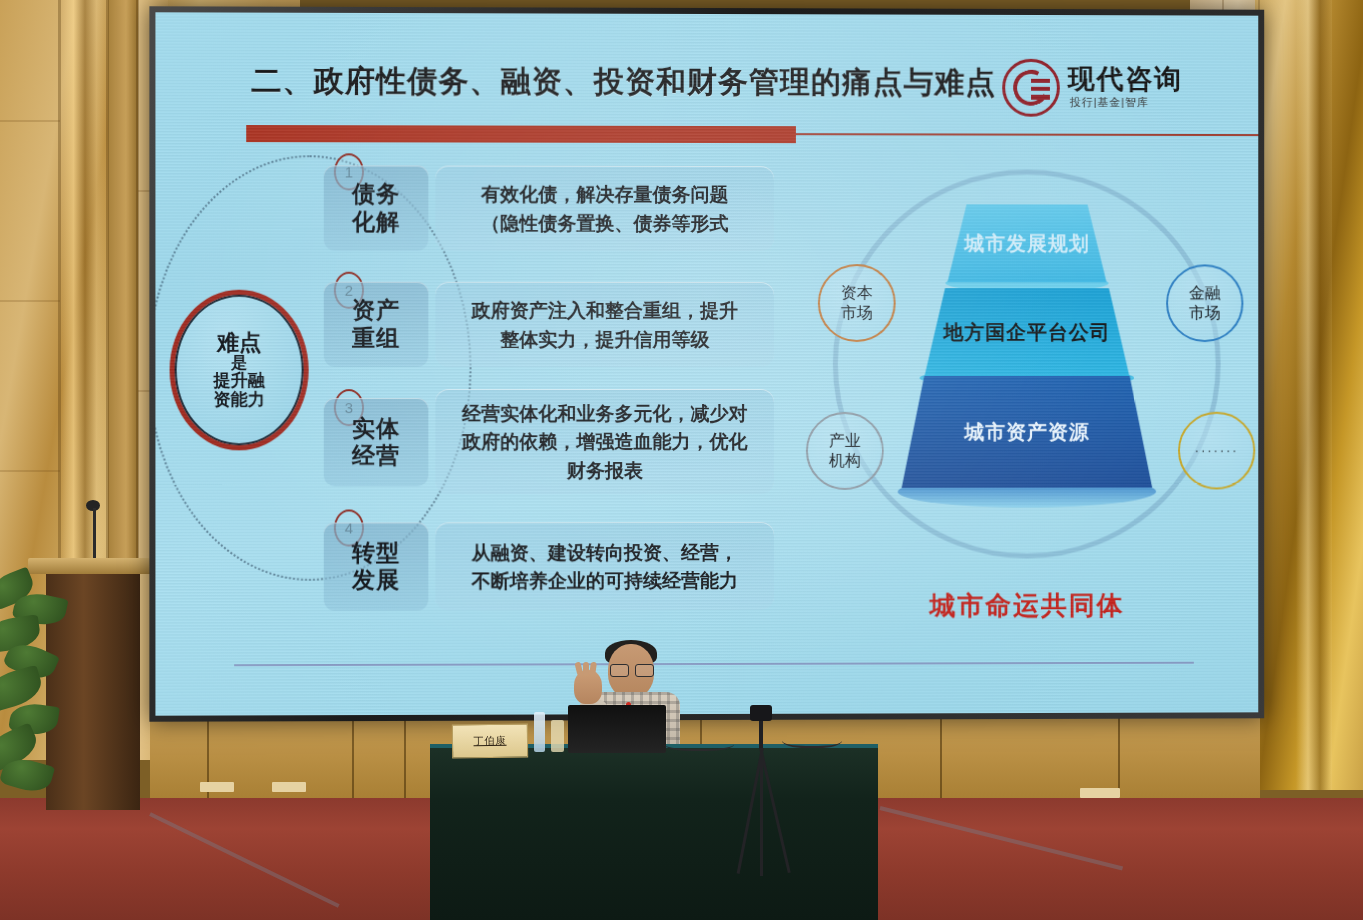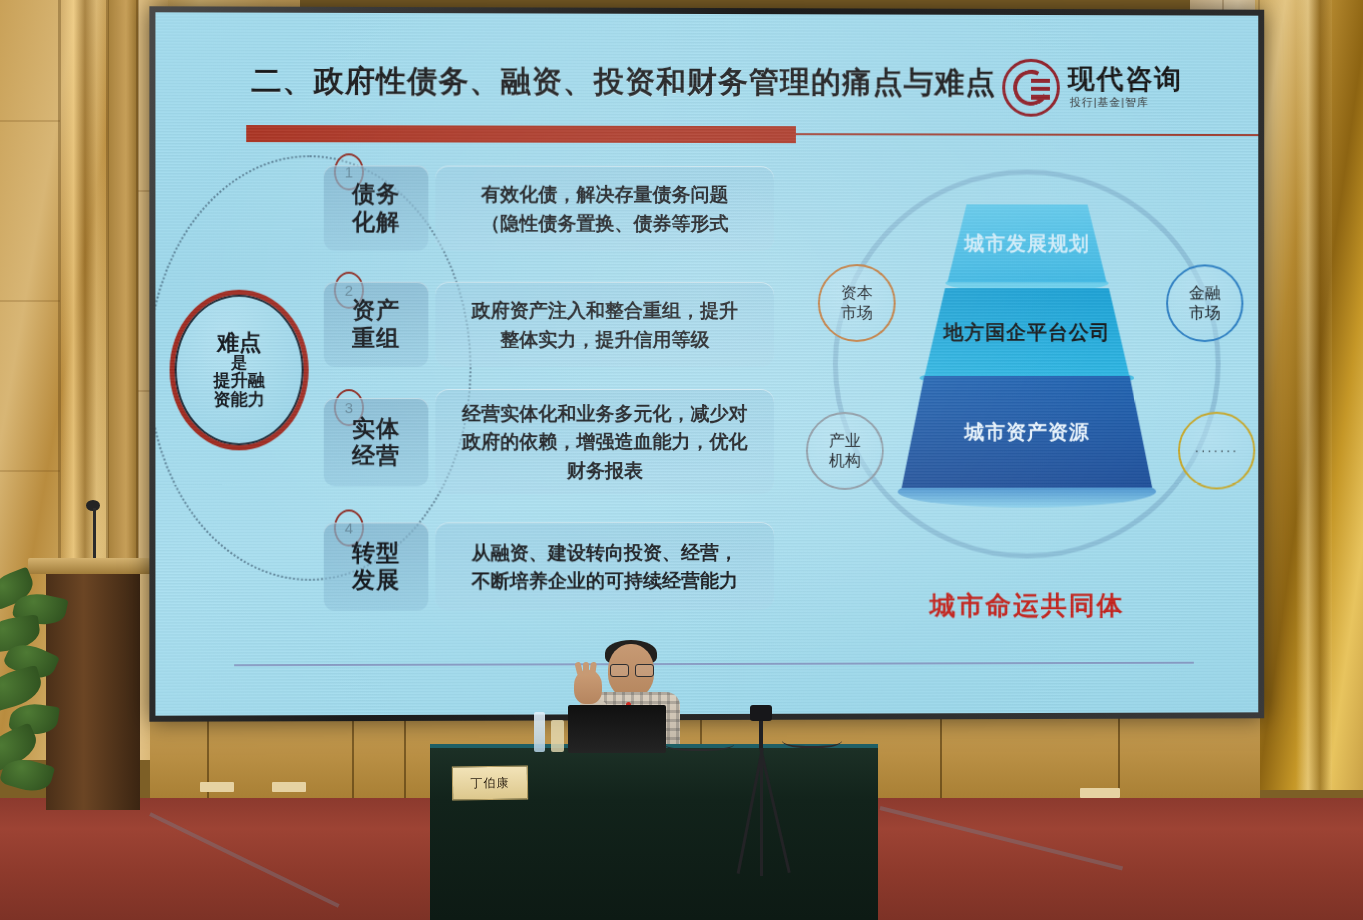--- a/index.html
+++ b/index.html
@@ -126,24 +126,24 @@
   .t3-base{position:absolute;left:0px;top:272px;width:260px;height:32px;border-radius:50%;
     background:linear-gradient(180deg,#2470c0,#8ed3ee);}
   .motto{position:absolute;left:740px;top:575px;width:260px;text-align:center;
     font-size:26px;font-weight:bold;color:#c4221c;letter-spacing:2px;}
   .foot-line{position:absolute;left:78px;top:649px;width:960px;height:2px;background:rgba(120,110,170,.55);}
 
   
   .table{position:absolute;left:430px;top:748px;width:448px;height:172px;
     background:linear-gradient(180deg,#1c3026 0%,#12231b 30%,#0d1a14 100%);}
   .table-top{position:absolute;left:430px;top:744px;width:448px;height:10px;background:#1f5f66;}
-  .nameplate{position:absolute;left:452px;top:766px;width:74px;height:32px;
+  .nameplate{position:absolute;left:452px;top:724px;width:74px;height:32px;
     background:linear-gradient(180deg,#f2e3b8,#ddc88d);border:1px solid #b9a063;
     display:flex;align-items:center;justify-content:center;
-    font-size:12px;color:#2b2012;letter-spacing:1px;transform:rotate(-.6deg);}
+    font-size:10px;color:#2b2012;letter-spacing:1px;transform:rotate(-.6deg);text-decoration:underline;}
   .laptop{position:absolute;left:568px;top:705px;width:98px;height:48px;
     background:linear-gradient(180deg,#101010,#242424);border-radius:2px;}
   .bottle{position:absolute;left:534px;top:712px;width:11px;height:40px;
     background:linear-gradient(180deg,rgba(225,240,250,.9),rgba(180,210,230,.85));border-radius:2px;}
   .cup{position:absolute;left:551px;top:720px;width:13px;height:32px;
     background:rgba(230,220,180,.8);border-radius:2px;}
   .cam{position:absolute;left:750px;top:705px;width:22px;height:16px;background:#17171a;border-radius:3px;}
   .cam-stalk{position:absolute;left:759px;top:721px;width:4px;height:28px;background:#1f1f22;}
   .tripod{position:absolute;left:735px;top:748px;width:52px;height:128px;}
   .tripod-leg{position:absolute;top:0;width:3px;height:128px;background:#232326;transform-origin:top center;}

